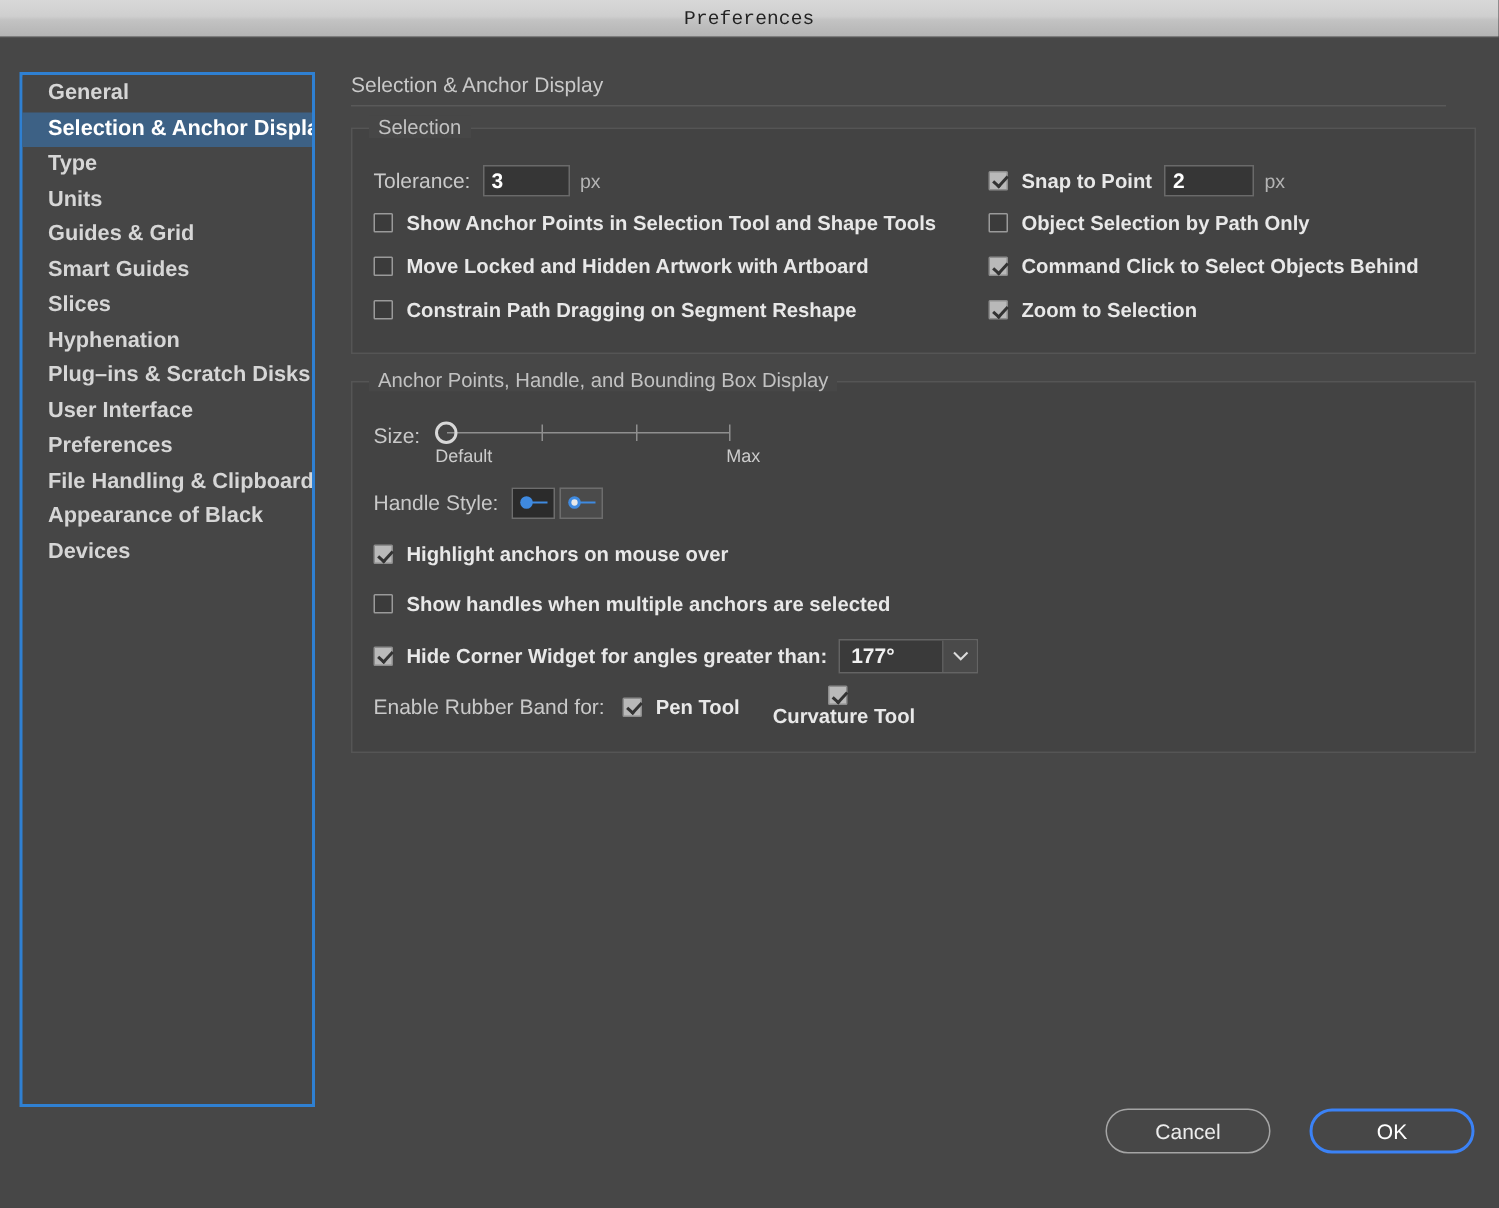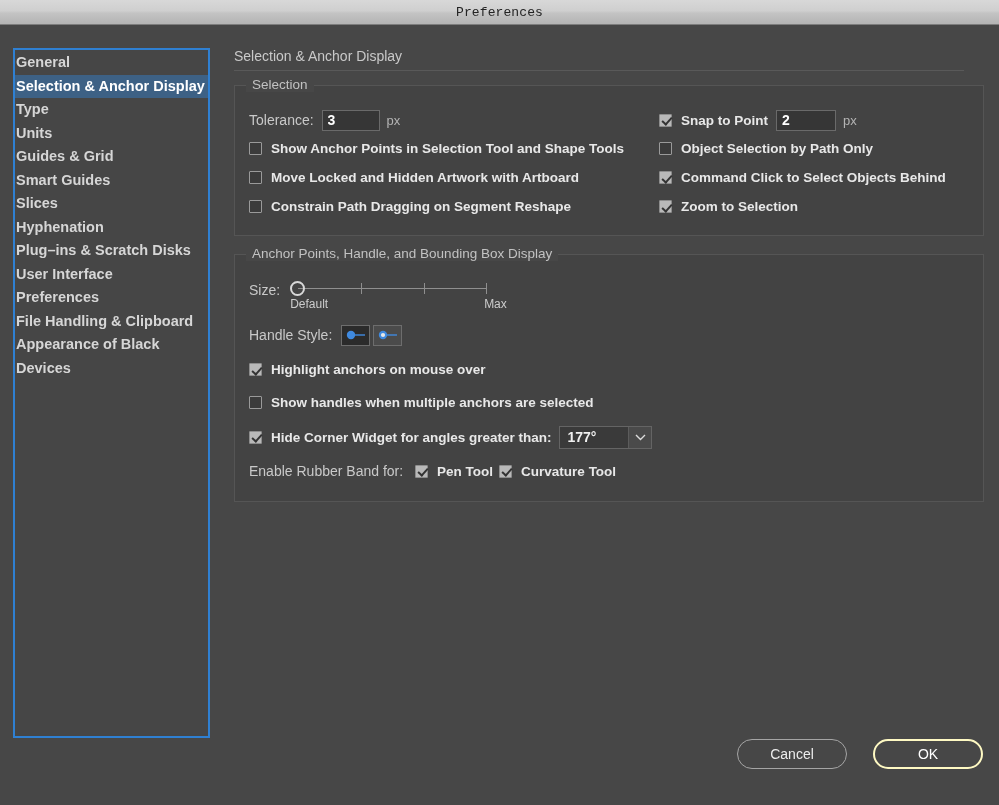--- a/index.html
+++ b/index.html
@@ -35,21 +35,21 @@
     position: absolute; left: 13px; top: 23px;
     width: 197px; height: 690px;
     background: #464646;
     border: 2px solid #2f80d2;
     padding: 1px 0 0 0;
     overflow: hidden;
   }
   .side-item {
     height: 23.5px;
     line-height: 23.5px;
-    padding-left: 1px;
+    padding-left: 17px;
     font-size: 14.5px;
     font-weight: bold;
     color: #d6d6d6;
     white-space: nowrap;
   }
   .side-item.selected {
     background: #3d6185;
     color: #ffffff;
   }
 
@@ -195,21 +195,21 @@
     height: 30px; min-width: 110px;
     border-radius: 15px;
     display: flex; align-items: center; justify-content: center;
     font-size: 14px;
     color: #ececec;
     background: transparent;
     border: 1px solid #a5a5a5;
     padding: 0 20px;
   }
   .btn.primary {
-    border: 2px solid #fef9c3;
+    border: 2px solid #3b82f6;
     color: #ffffff;
   }
 </style>
 </head>
 <body>
 
 <div class="titlebar">
   <span class="titlebar-text">Preferences</span>
 </div>
 
@@ -396,21 +396,21 @@
             </span>
           </div>
         </div>
 
         <div class="row" style="height:32px;">
           <span class="label">Enable Rubber Band for:</span>
           <span class="cb" style="margin-left:12px;">
             <span class="box on"></span>
             <span class="label-b">Pen Tool</span>
           </span>
-          <span class="cb" style="margin-left:6px;">
+          <span class="cb" style="margin-left:22px;flex-direction:column;">
             <span class="box on"></span>
             <span class="label-b">Curvature Tool</span>
           </span>
         </div>
 
       </div>
     </div>
   </div>
 
   <div class="btns">

